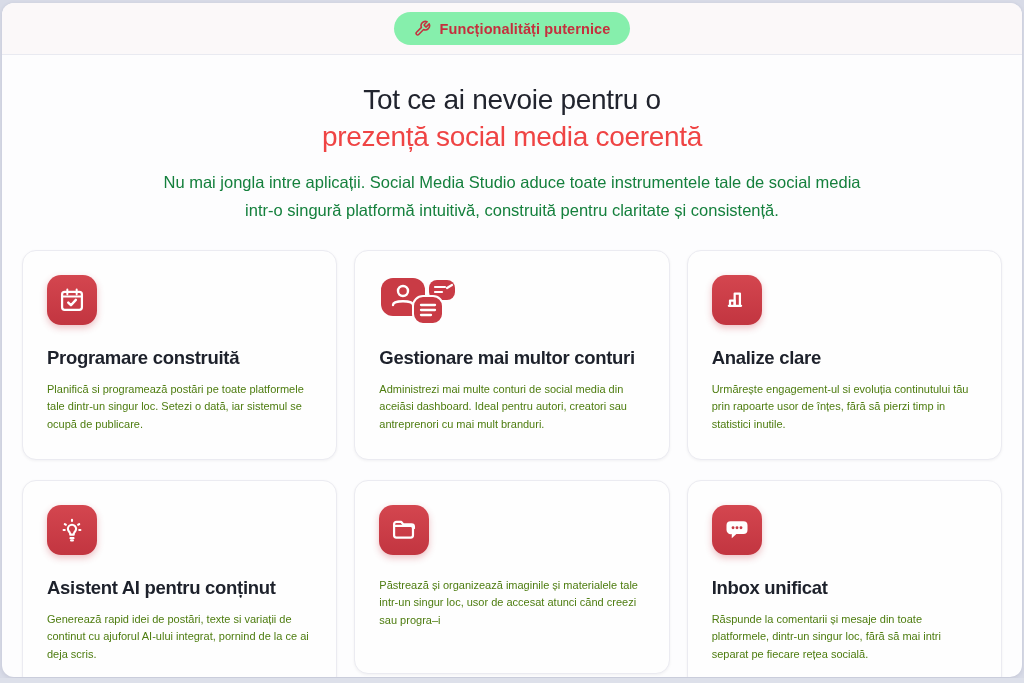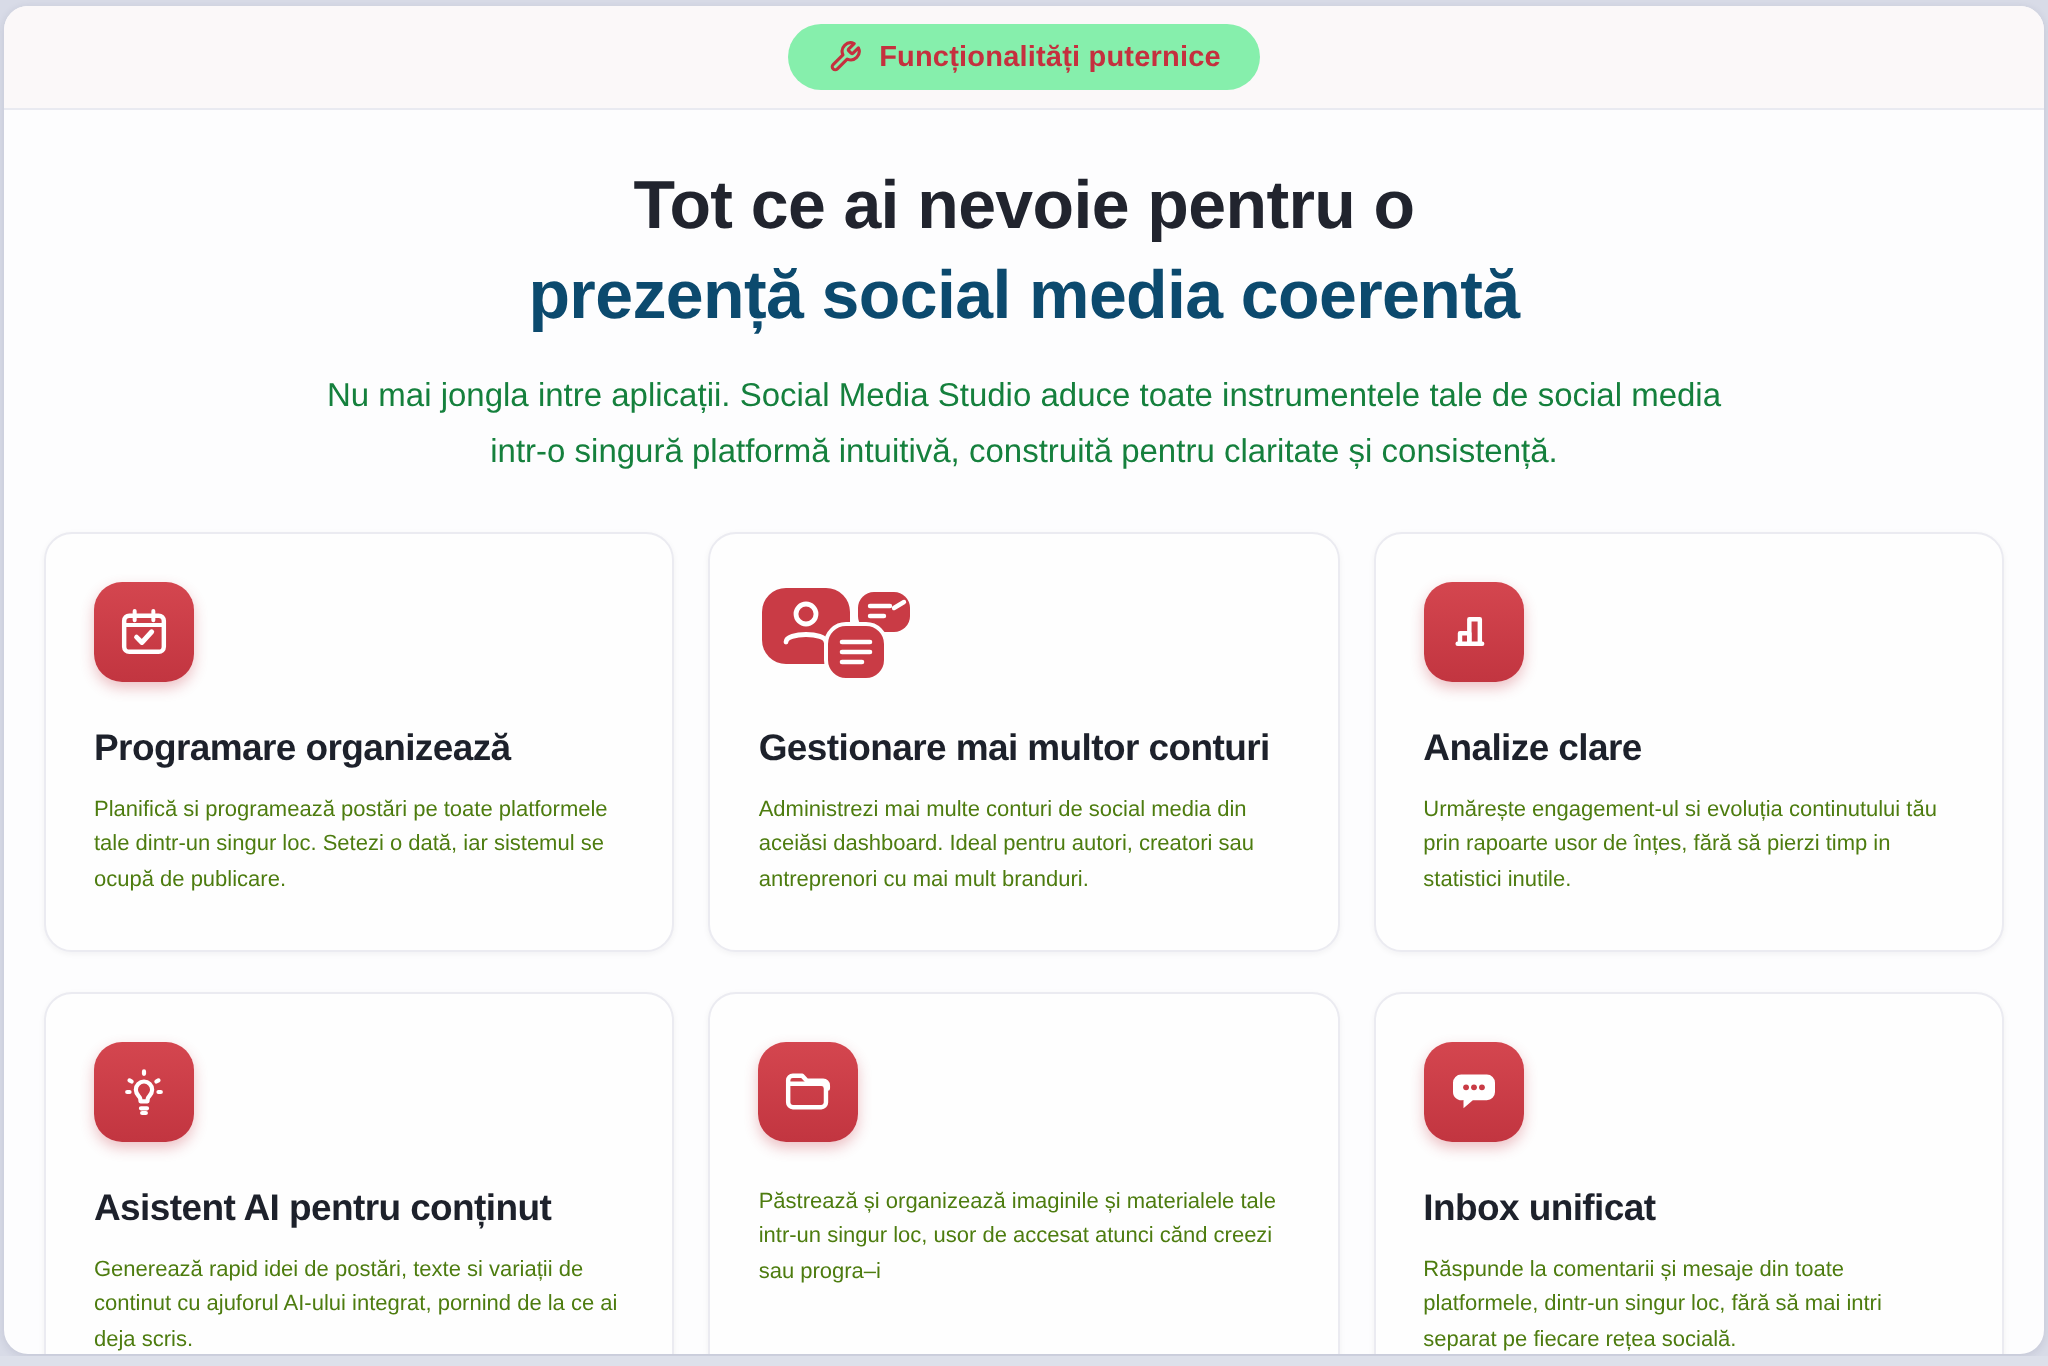--- a/index.html
+++ b/index.html
@@ -33,27 +33,27 @@
     color: #c5303e;
     border-radius: 999px;
     padding: 8px 20px;
     font-size: 14.5px;
     font-weight: bold;
     letter-spacing: .1px;
   }
   .badge svg { display: block; }
   .hero { text-align: center; padding-top: 26px; }
   .hero h1 {
-    font-size: 34px;
-    font-weight: bold;
+    font-size: 28px;
+    font-weight: normal;
     color: #21242e;
     line-height: 1.33;
     letter-spacing: -0.3px;
   }
-  .hero h1 .accent { color: #0c4a6e; display: block; }
+  .hero h1 .accent { color: #ef4444; display: block; }
   .hero p {
     margin-top: 14px;
     font-size: 16.5px;
     line-height: 1.65;
     color: #15803d;
   }
   .cards {
     display: grid;
     grid-template-columns: repeat(3, 1fr);
     gap: 20px 17px;
@@ -130,21 +130,21 @@
   <div class="cards">
 
     <div class="card">
       <div class="tile">
         <svg width="28" height="28" viewBox="0 0 24 24" fill="none" stroke="#ffffff" stroke-width="1.9" stroke-linecap="round" stroke-linejoin="round">
           <rect x="3.5" y="5" width="17" height="15.5" rx="2.2"></rect>
           <path d="M8 3v4M16 3v4M3.5 9h17" stroke-width="1.7"></path>
           <path d="M8.8 14.2l2.3 2.3 4.2-4.6" stroke-width="2.1"></path>
         </svg>
       </div>
-      <h3>Programare organizează</h3>
+      <h3>Programare construită</h3>
       <p>Planifică si programează postări pe toate platformele tale dintr-un singur loc. Setezi o dată, iar sistemul se ocupă de publicare.</p>
     </div>
 
     <div class="card">
       <div class="tile wide">
         <svg width="78" height="52" viewBox="0 0 78 52">
           <rect x="2" y="4" width="44" height="38" rx="12" fill="#c93b45"></rect>
           <circle cx="24" cy="17" r="5" fill="none" stroke="#ffffff" stroke-width="2.4"></circle>
           <path d="M14 31c0-5 20-5 20 0" fill="none" stroke="#ffffff" stroke-width="2.4" stroke-linecap="round"></path>
           <rect x="50" y="6" width="26" height="20" rx="8" fill="#c93b45"></rect>

